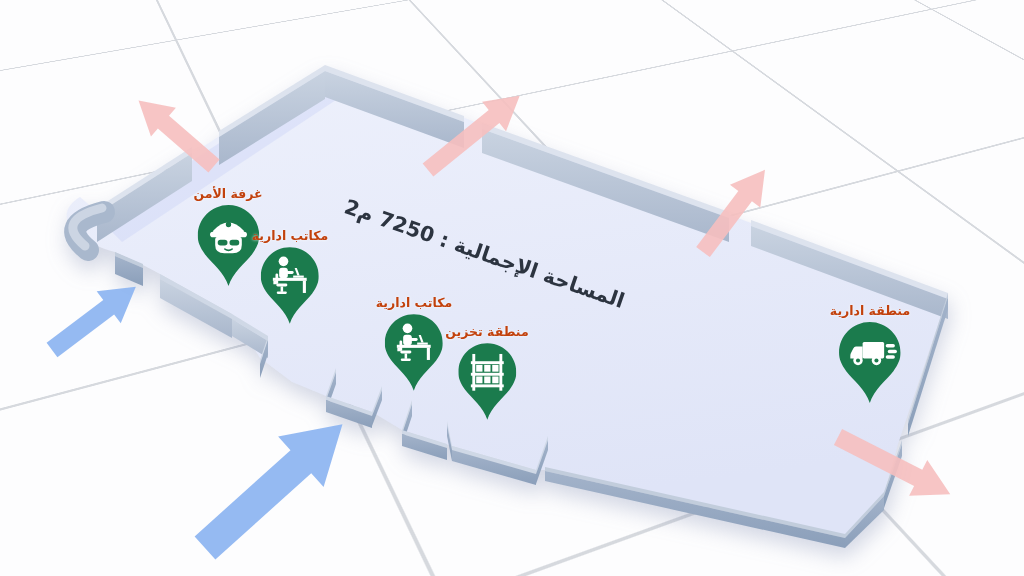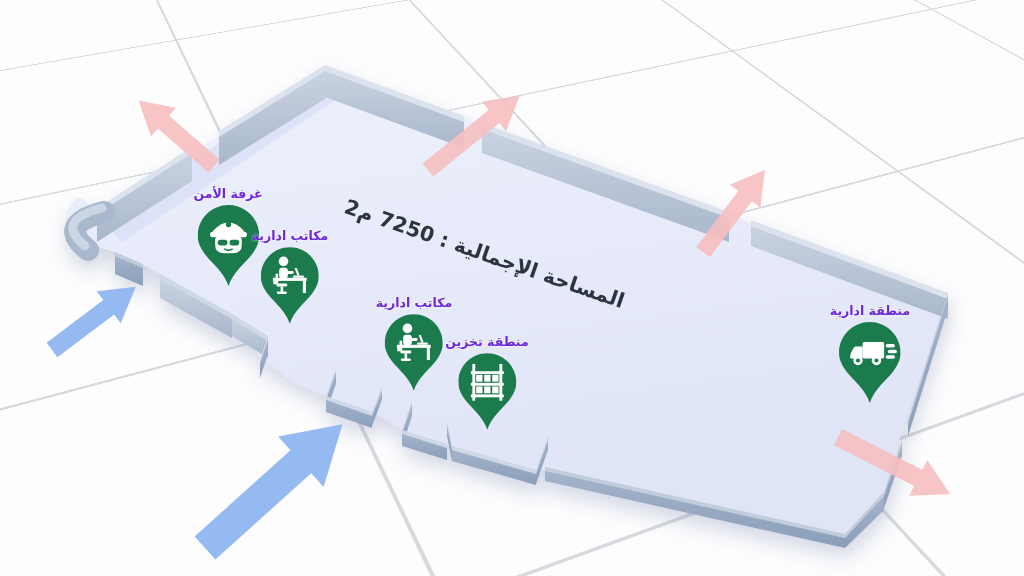--- a/index.html
+++ b/index.html
@@ -13,21 +13,21 @@
       repeating-linear-gradient(0deg,#d6d9de 0,#d6d9de 2.5px,transparent 2.5px,transparent 330px),
       repeating-linear-gradient(90deg,#d6d9de 0,#d6d9de 2.5px,transparent 2.5px,transparent 330px);}
   
   .building{position:absolute;left:0;top:0;z-index:2;
     filter:drop-shadow(2px 10px 10px rgba(105,120,160,.28));}
   
   .arrows{position:absolute;left:0;top:0;z-index:4;}
   
   .pin{position:absolute;display:flex;flex-direction:column;align-items:center;
        transform:translateX(-50%);z-index:5;}
-  .pin-label{font-weight:700;font-size:12.5px;color:#6d28d9;white-space:nowrap;
+  .pin-label{font-weight:700;font-size:12.5px;color:#c2410c;white-space:nowrap;
              margin-bottom:4px;direction:rtl;text-shadow:0 0 3px rgba(255,255,255,.9);}
   
   .area-label{position:absolute;left:392px;top:210px;width:245px;z-index:3;
     transform:rotate(19deg);transform-origin:left center;direction:rtl;text-align:center;
     font-weight:700;font-size:20.5px;color:#2c3440;white-space:nowrap;}
 </style>
 </head>
 <body>
 
 <div class="stage">
@@ -197,21 +197,21 @@
         <rect x="43.5" y="34.7" width="3.2" height="12.5"></rect>
         <rect x="13" y="34.7" width="3.2" height="3.5"></rect>
         <rect x="15.2" y="27" width="2.8" height="11" rx="1.4"></rect>
         <rect x="16" y="37.5" width="11.5" height="3" rx="1.5"></rect>
         <rect x="20.5" y="40.5" width="2.6" height="5.5"></rect>
         <rect x="16.5" y="45.8" width="10.5" height="2.4" rx="1.2"></rect>
       </g>
     </svg>
   </div>
 
-  <div class="pin" style="left:487px;top:334px">
+  <div class="pin" style="left:487px;top:324px">
     <div class="pin-label">منطقة تخزين</div>
     <svg width="58" height="78" viewBox="0 0 60 80">
       <path d="M30,79 C26,66 14,57 7,48 C2,41 0,36 0,30 C0,13.4 13.4,0 30,0 C46.6,0 60,13.4 60,30 C60,36 58,41 53,48 C46,57 34,66 30,79 Z" fill="#1b7b4d"></path>
       <g fill="#ffffff">
         <rect x="14.5" y="11" width="3" height="38"></rect>
         <rect x="42.5" y="11" width="3" height="38"></rect>
         <rect x="13" y="18.5" width="34" height="3"></rect>
         <rect x="13" y="30.5" width="34" height="3"></rect>
         <rect x="13" y="42.5" width="34" height="3"></rect>
         <rect x="18.5" y="22.3" width="6.5" height="7"></rect>

